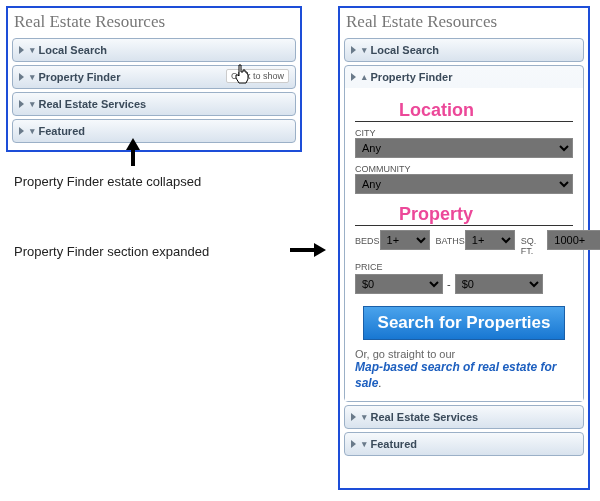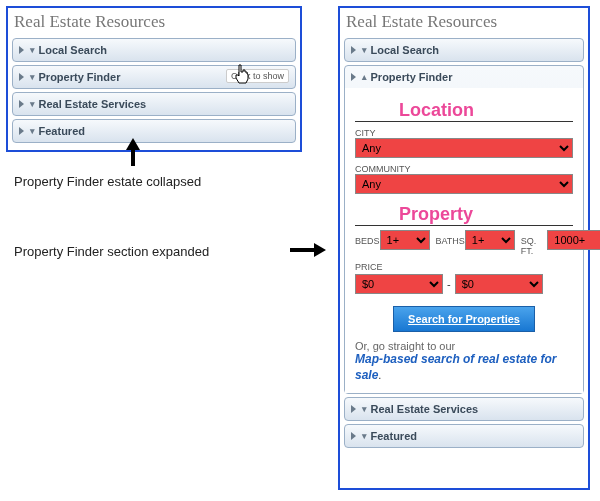--- a/index.html
+++ b/index.html
@@ -40,32 +40,32 @@
     position: absolute; width: 16px; height: 20px;
     left: 226px; top: 56px; pointer-events: none;
   }
   .acc-body { padding: 8px 10px 10px 10px; background: #fff; }
   .sec-h { font-weight: bold; font-size: 18px; color: #ec4899; margin-top: 4px; margin-left: 44px; }
   .sec-rule { border-bottom: 1px solid #333; margin-bottom: 4px; }
   .fld-label { font-size: 9px; color: #555; text-transform: uppercase; margin-top: 6px; }
   .sel-row { display: flex; gap: 6px; }
   .sel-col { display: flex; flex-direction: row; }
   select.sel {
-    border: 1px solid #888; background: #ef4444; font-size: 11px;
+    border: 1px solid #888; background: #737373; font-size: 11px;
     height: 20px; padding: 1px 2px;
   }
   .sel-full { width: 100%; }
   .sel-sm { width: 50px; }
   .sel-md { width: 88px; }
   .price-row { display: flex; align-items: center; gap: 4px; margin-top: 2px; }
   .btn-search {
     display: block; margin: 12px auto 8px auto;
     background: linear-gradient(#4aa3ec, #1877d2);
     border: 1px solid #1a5fa8; color: #fff; font-weight: bold;
-    font-size: 11px; padding: 6px 14px; cursor: pointer; text-decoration: underline;
+    font-size: 17px; padding: 6px 14px; cursor: pointer;
   }
   .or-text { color: #666; font-size: 11px; margin-top: 6px; }
   .map-link { color: #1d5fbf; font-style: italic; font-weight: bold; font-size: 12px; line-height: 1.3; text-decoration: none; display: inline; }
   .caption { position: absolute; font-size: 13px; color: #222; }
   .cap1 { left: 14px; top: 174px; }
   .cap2 { left: 14px; top: 244px; }
   .arrow-up {
     position: absolute; left: 126px; top: 138px;
     width: 0; height: 0;
     border-left: 7px solid transparent;

